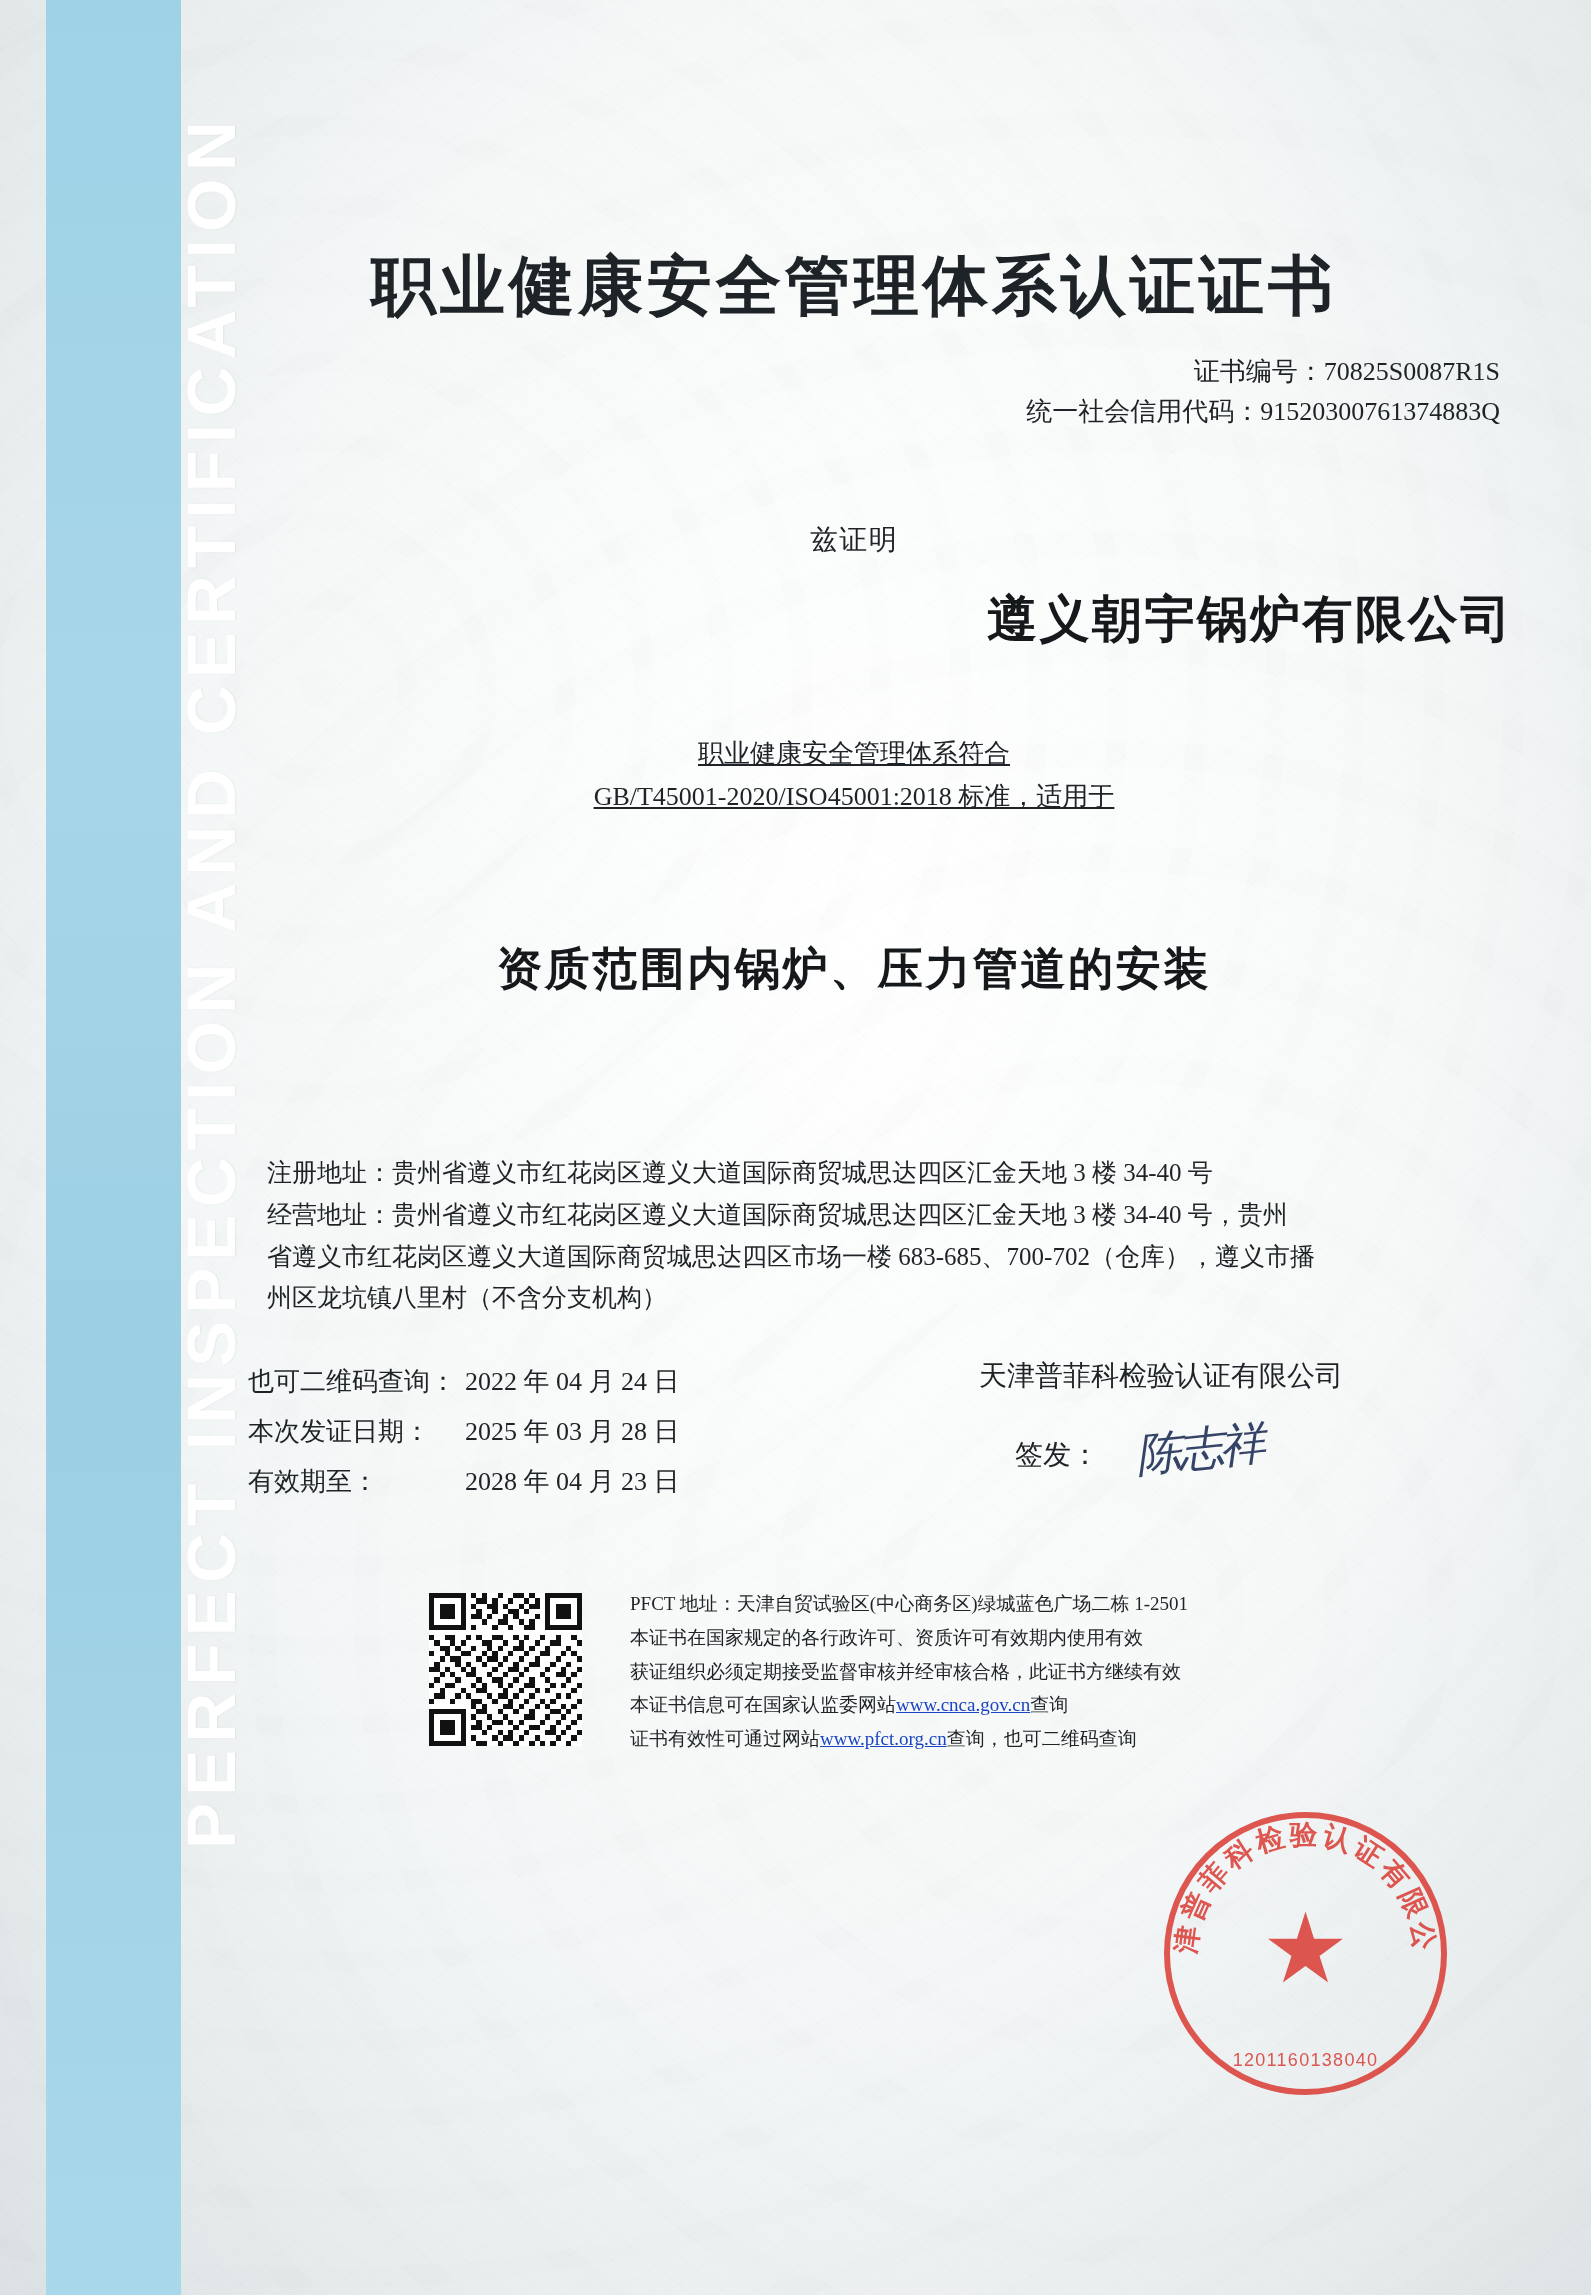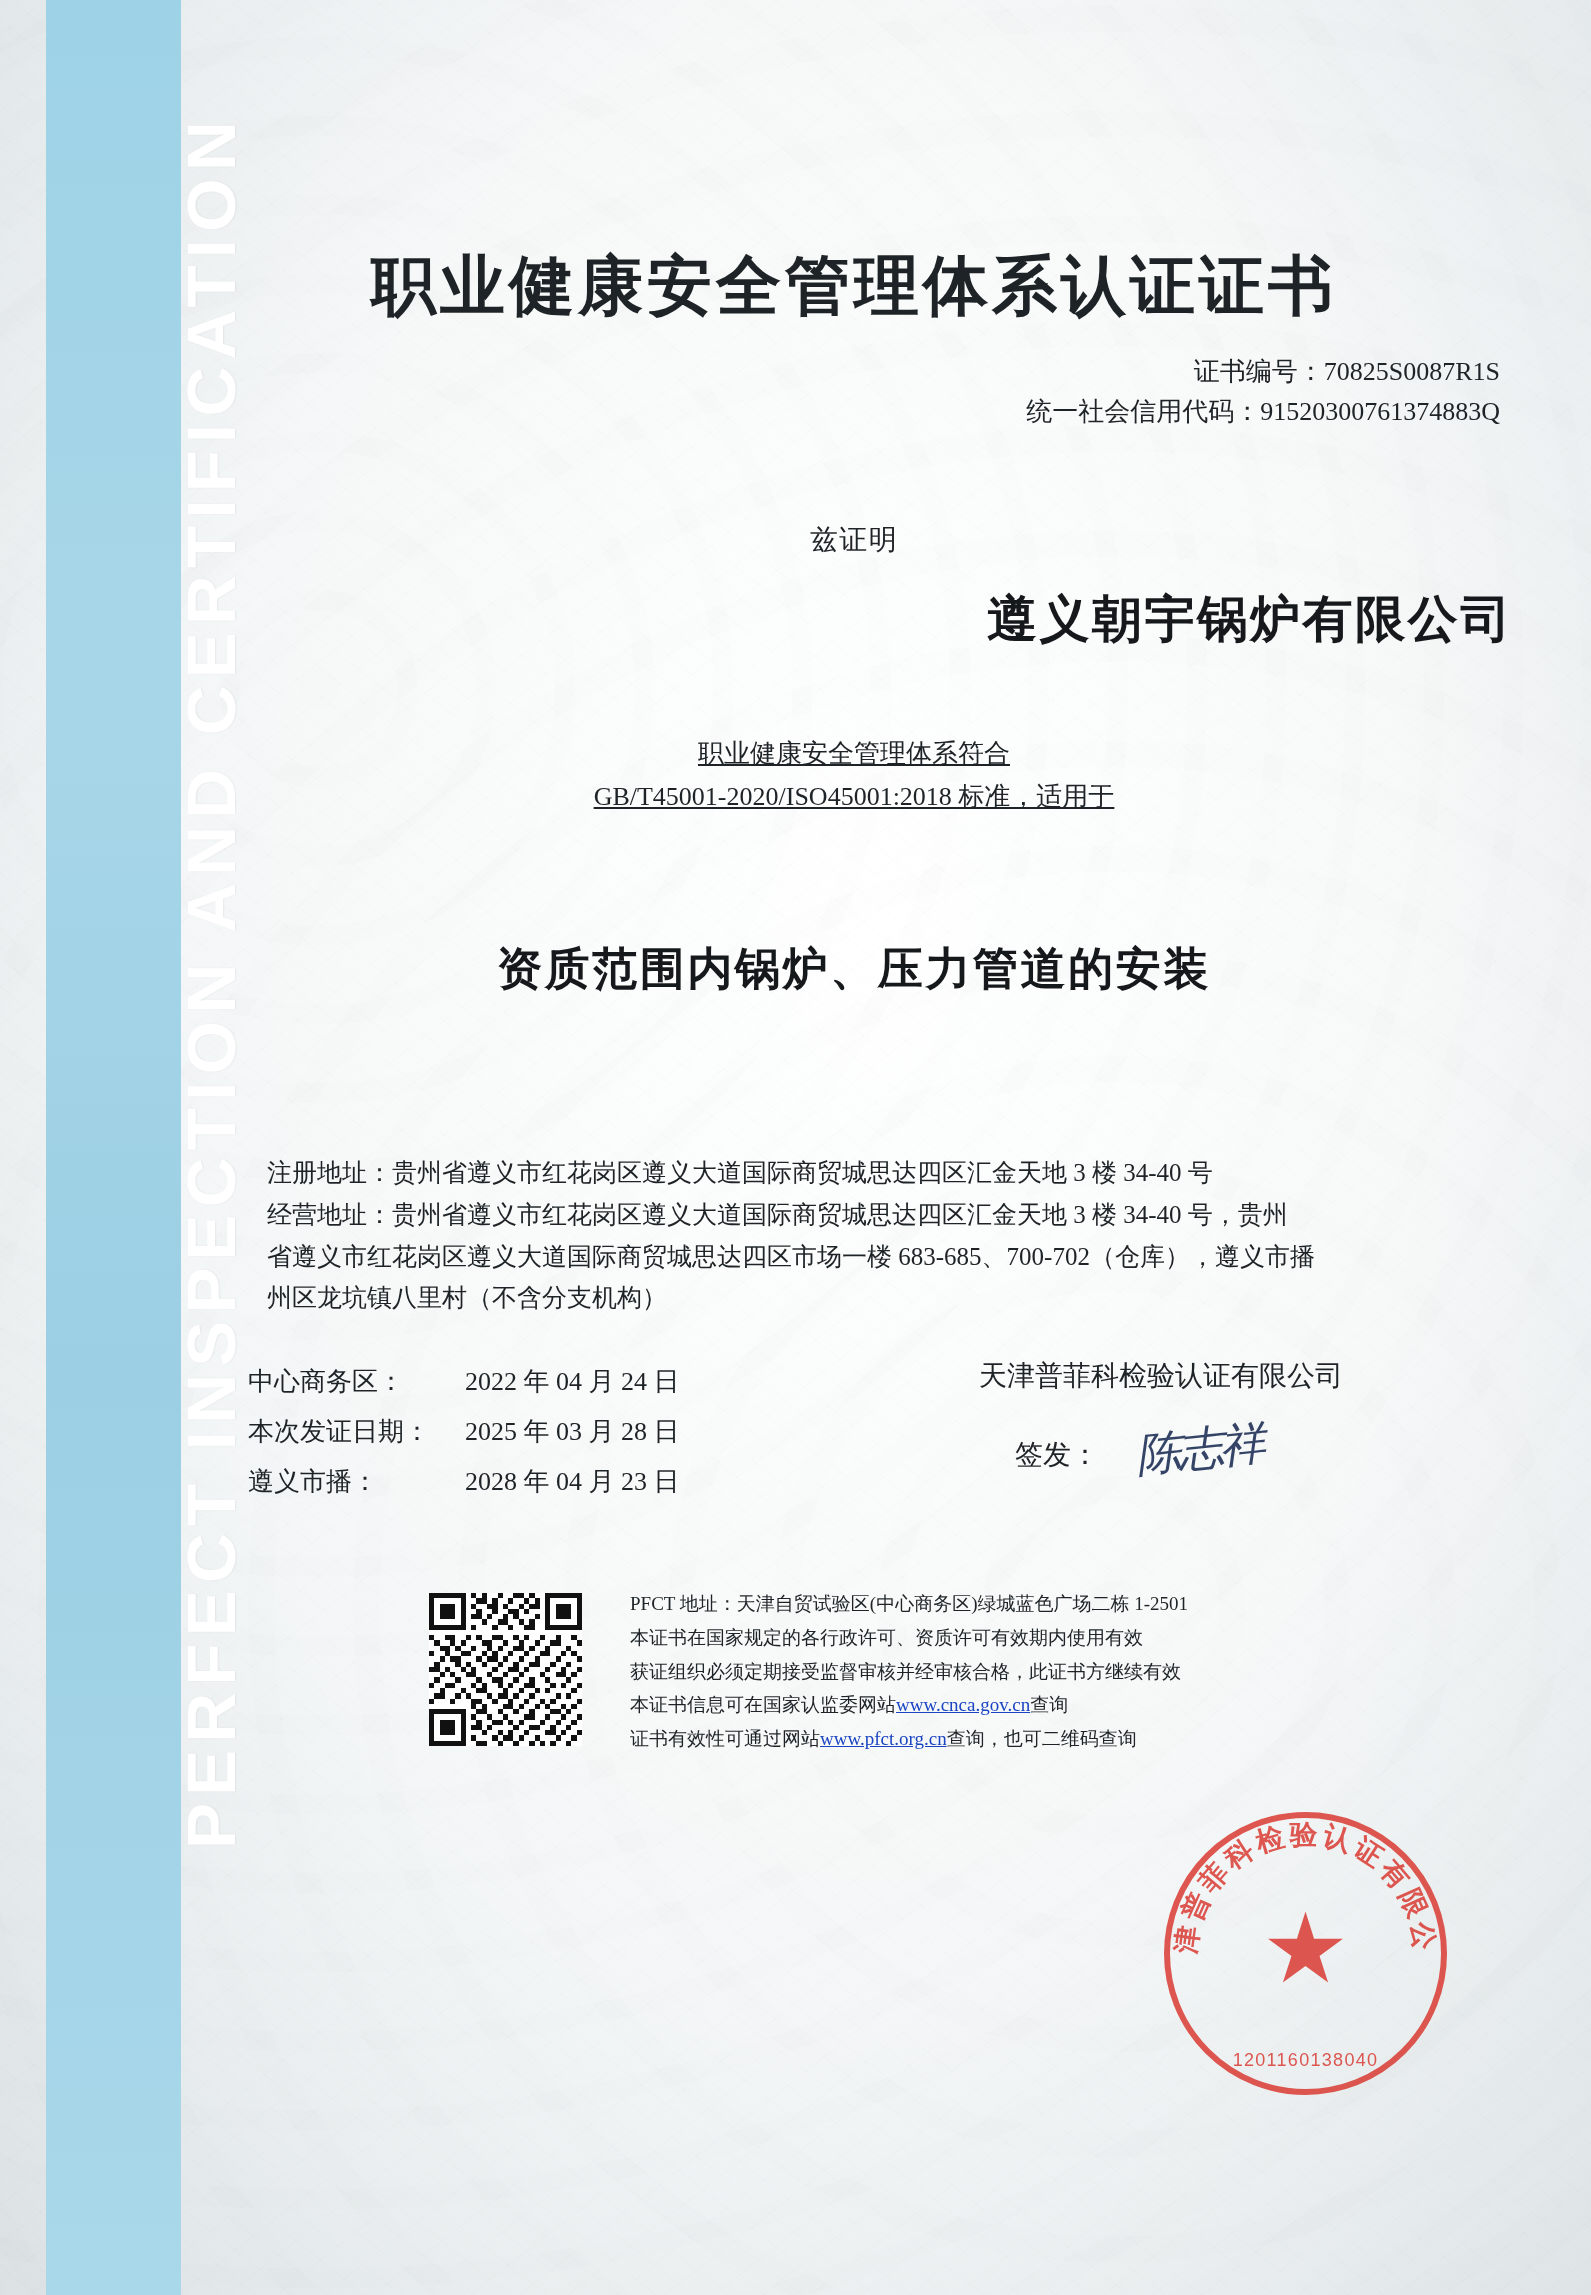--- a/index.html
+++ b/index.html
@@ -356,29 +356,29 @@
       </div>
       <div class="line">
         <span>经营地址：</span><span>贵州省遵义市红花岗区遵义大道国际商贸城思达四区汇金天地 3 楼 34-40 号，贵州</span>
       </div>
       <div class="line cont">省遵义市红花岗区遵义大道国际商贸城思达四区市场一楼 683-685、700-702（仓库），遵义市播</div>
       <div class="line cont">州区龙坑镇八里村（不含分支机构）</div>
     </div>
 
     <div class="dates">
       <div class="row">
-        <span class="lbl">中心商务区：</span>
+        <span class="lbl">也可二维码查询：</span>
         <span class="val">2022 年 04 月 24 日</span>
       </div>
       <div class="row">
         <span class="lbl">本次发证日期：</span>
         <span class="val">2025 年 03 月 28 日</span>
       </div>
       <div class="row">
-        <span class="lbl">遵义市播：</span>
+        <span class="lbl">有效期至：</span>
         <span class="val">2028 年 04 月 23 日</span>
       </div>
     </div>
 
     <div class="issuer">天津普菲科检验认证有限公司</div>
     <div class="sign-row">签发：</div>
     <div class="signature">陈志祥</div>
 
     <div class="qr">
       <svg width="153" height="153" viewBox="0 0 29 29" shape-rendering="crispEdges" aria-hidden="true">

